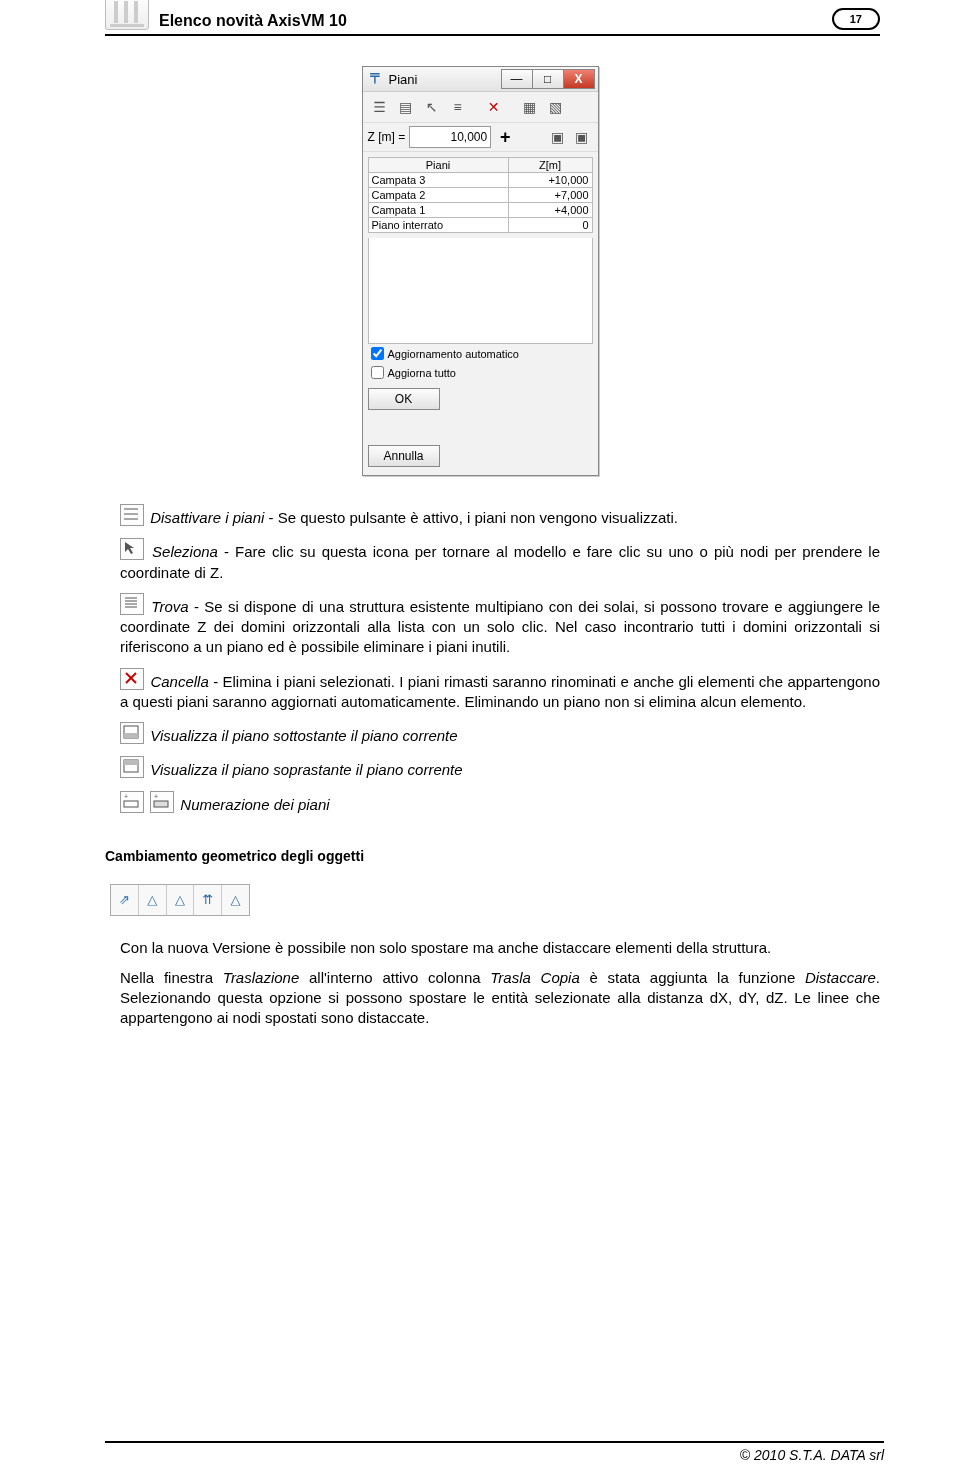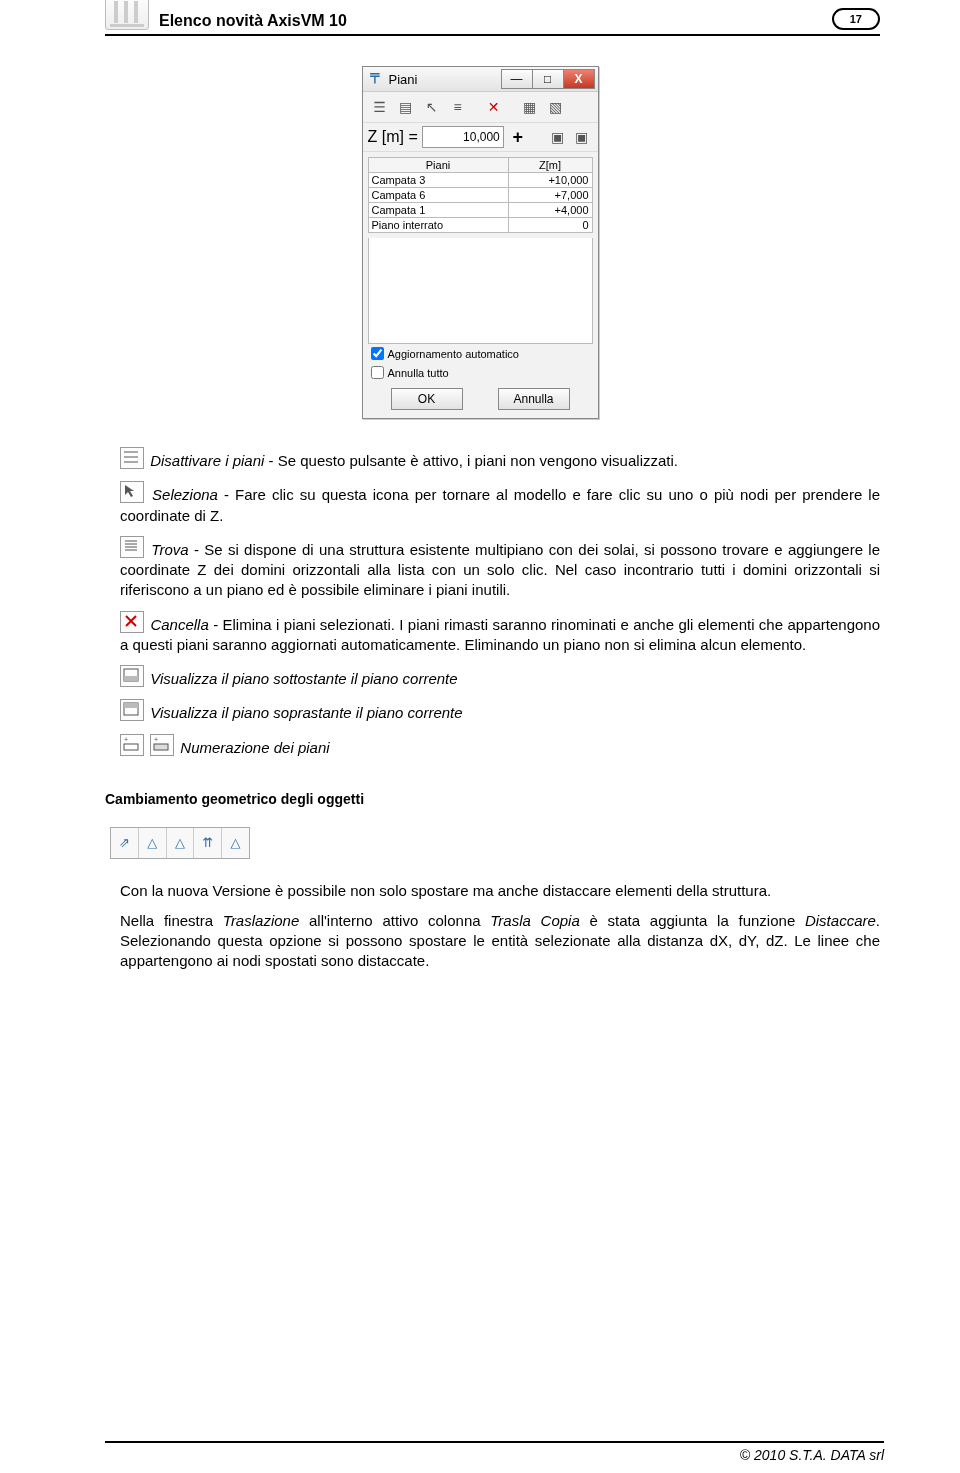--- a/index.html
+++ b/index.html
@@ -20,31 +20,31 @@
   .dlg-title .tico{width:16px;height:16px;margin-right:4px;display:flex;align-items:center;justify-content:center;color:#2a6caa;font-weight:bold;font-size:14px;}
   .dlg-title .ttxt{font-size:13px;}
   .winbtns{margin-left:auto;display:flex;gap:0;}
   .winbtn{width:30px;height:18px;border:1px solid #888;display:flex;align-items:center;justify-content:center;font-size:12px;font-family:Arial;background:linear-gradient(#fcfcfc,#e3e3e3);}
   .winbtn.mid{border-left:none;border-right:none;}
   .winbtn.close{background:linear-gradient(#f08070,#c33924);color:#fff;font-weight:bold;}
   .toolbar{display:flex;gap:0;padding:3px 4px;border-bottom:1px solid #ddd;}
   .tbtn{width:24px;height:22px;border:1px solid transparent;display:flex;align-items:center;justify-content:center;font-size:14px;color:#555;}
   .tbtn.sep{margin-left:10px;}
   .zrow{display:flex;align-items:center;gap:4px;padding:3px 5px;border-bottom:1px solid #ddd;}
-  .zrow .zlabel{font-size:16px;}
+  .zrow .zlabel{font-size:12px;}
   .zrow input{width:75px;height:18px;font-size:12px;border:1px solid #999;background:#fff;text-align:right;padding-right:3px;}
   .zplus{width:20px;height:20px;font-size:18px;font-weight:bold;color:#000;display:flex;align-items:center;justify-content:center;}
   .tbl{width:calc(100% - 10px);margin:5px;border-collapse:collapse;background:#fff;font-size:11px;}
   .tbl th{background:#f5f5f5;border:1px solid #bbb;padding:1px 3px;font-weight:normal;}
   .tbl td{border:1px solid #bbb;padding:1px 3px;}
   .tbl td.num{text-align:right;}
   .whitegap{background:#fff;height:105px;margin:0 5px;border:1px solid #bbb;border-top:none;}
   .chkrow{padding:3px 8px;font-size:11px;display:flex;align-items:center;gap:4px;}
   .chkrow input{margin:0;}
-  .bbar{display:flex;gap:35px;justify-content:center;padding:6px 5px 8px 5px;}
+  .bbar{display:flex;gap:35px;justify-content:center;padding:6px 5px 8px 5px;flex-direction:column;}
   .bbar button{width:72px;height:22px;font-size:12px;border:1px solid #888;background:linear-gradient(#fdfdfd,#e2e2e2);}
   
   .body{margin:0 70px 0 110px;font-size:15px;line-height:1.35;text-align:justify;}
   .body p{margin:0 0 10px 0;}
   .ico{display:inline-block;width:22px;height:20px;vertical-align:-3px;margin-right:2px;border:1px solid #999;background:#fdfdfd;position:relative;}
   .ico svg{position:absolute;top:1px;left:1px;}
   .ita{font-style:italic;}
   .sectitle{font-weight:bold;font-size:14px;margin:32px 0 18px -15px;}
   .geotoolbar{width:138px;height:30px;border:1px solid #aaa;background:#f8f8f8;display:flex;margin:0 0 22px -10px;}
   .geotoolbar .gcell{flex:1;border-right:1px solid #ccc;display:flex;align-items:center;justify-content:center;font-size:13px;color:#2a6caa;}
@@ -97,41 +97,41 @@
       <tbody>
           <tr>
             <th>Piani</th>
             <th>Z[m]</th>
           </tr>
       <tr>
             <td>Campata 3</td>
             <td class="num">+10,000</td>
           </tr>
       <tr>
-            <td>Campata 6</td>
+            <td>Campata 2</td>
             <td class="num">+7,000</td>
           </tr>
       <tr>
             <td>Campata 1</td>
             <td class="num">+4,000</td>
           </tr>
       <tr>
             <td>Piano interrato</td>
             <td class="num">0</td>
           </tr>
     </tbody>
       </table>
     <div class="whitegap"></div>
     <div class="chkrow">
       <input type="checkbox" checked="" style="">
       <span>Aggiornamento automatico</span>
     </div>
     <div class="chkrow">
       <input type="checkbox" style="">
-      <span>Annulla tutto</span>
+      <span>Aggiorna tutto</span>
     </div>
     <div class="bbar">
       <button>OK</button>
       <button>Annulla</button>
     </div>
   </div>
 
   <div class="body">
     <p>
       <span class="ico"><svg width="18" height="16">

